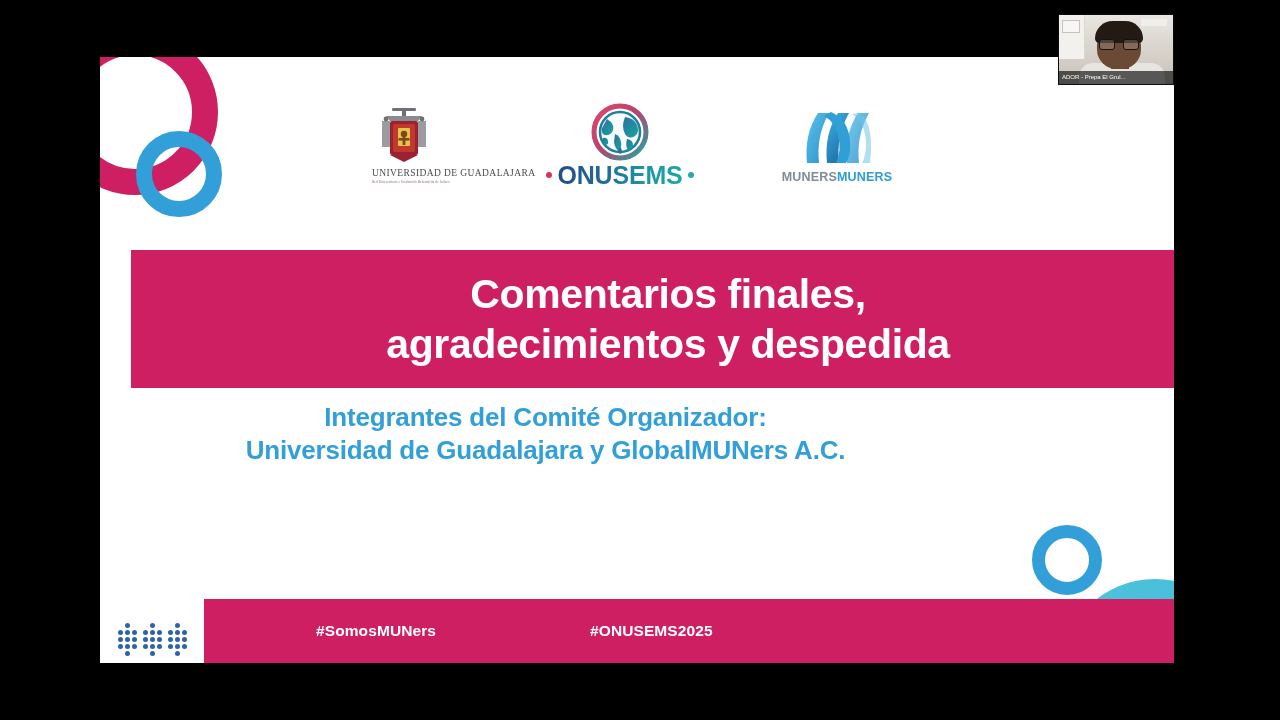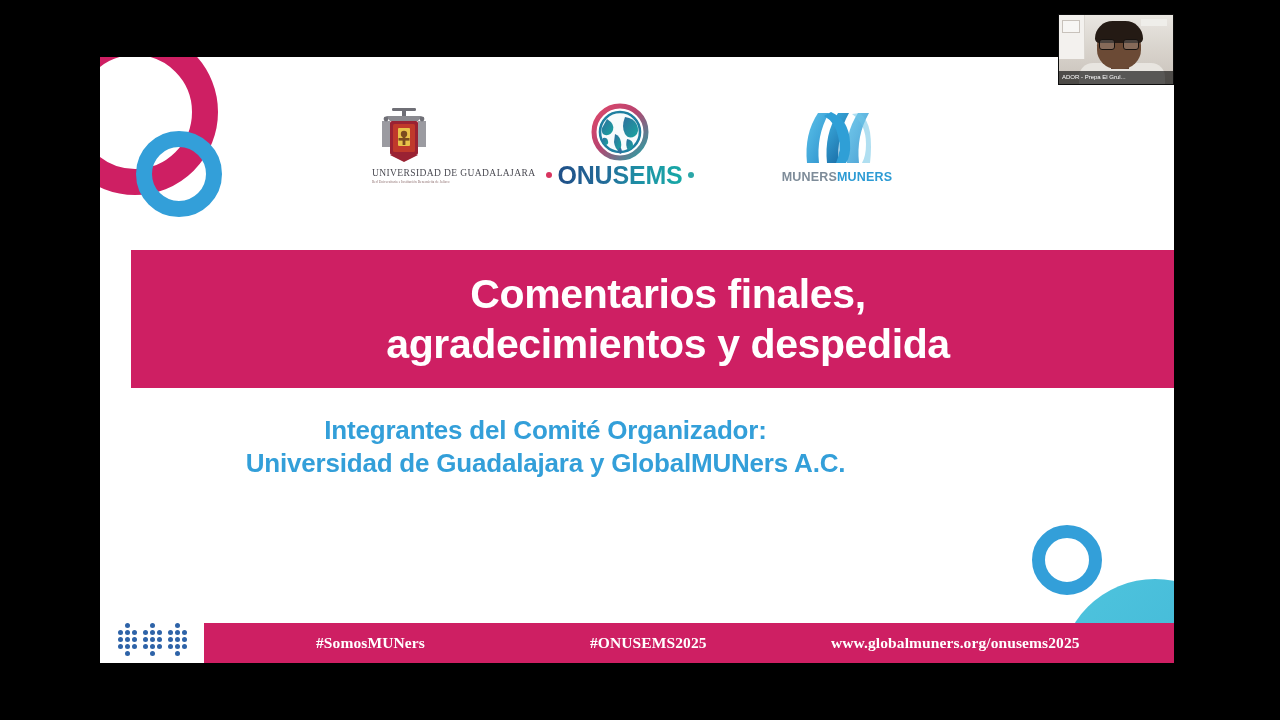--- a/index.html
+++ b/index.html
@@ -143,47 +143,45 @@
     position: absolute;
     left: 0; top: 344px;
     width: 891px;
     text-align: center;
     color: var(--blue);
     font-size: 26px;
     font-weight: bold;
     line-height: 1.25;
     letter-spacing: -0.2px;
     white-space: pre-line;
-    margin-top: 13px;
   }
 
   
   #footer-dots {
     position: absolute;
     left: 0; bottom: 0;
     width: 104px; height: 48px;
     background: #ffffff;
     display: flex; align-items: center; justify-content: center; gap: 6px;
   }
   .dot-cluster { display: grid; grid-template-columns: repeat(3, 5px); grid-auto-rows: 5px; gap: 2px; }
   .dot-cluster i { display: block; width: 5px; height: 5px; border-radius: 50%; background: #2E63A8; }
   .dot-cluster i.off { background: transparent; }
 
   #footer-bar {
     position: absolute;
     left: 104px; bottom: 0;
-    width: 970px; height: 40px;
+    width: 970px; height: 64px;
     background: var(--pink);
     display: flex;
     align-items: center;
     color: #ffffff;
     font-size: 15.5px;
     font-weight: bold;
     letter-spacing: 0.1px;
-    font-family: Liberation Serif, serif;
   }
   #footer-hashtag  { position: absolute; left: 112px; }
   #footer-event    { position: absolute; left: 386px; }
   #footer-url      { position: absolute; left: 627px; }
 
   
   #webcam {
     position: absolute;
     left: 1058px; top: 14px;
     width: 116px; height: 71px;
@@ -376,21 +374,20 @@
           <i></i>
         <i class="off"></i>
           <i></i>
           <i class="off"></i>
       </span>
     </div>
 
     <div id="footer-bar">
       <span id="footer-hashtag">#SomosMUNers</span>
       <span id="footer-event">#ONUSEMS2025</span>
-      <span id="footer-url">www.globalmuners.org/onusems2025</span>
     </div>
 
   </div>
 
   <div id="webcam">
     <div class="cam-bg"></div>
     <div class="cam-wallL"></div>
     <div class="cam-poster"></div>
     <div class="cam-poster2"></div>
     <div class="cam-body"></div>

